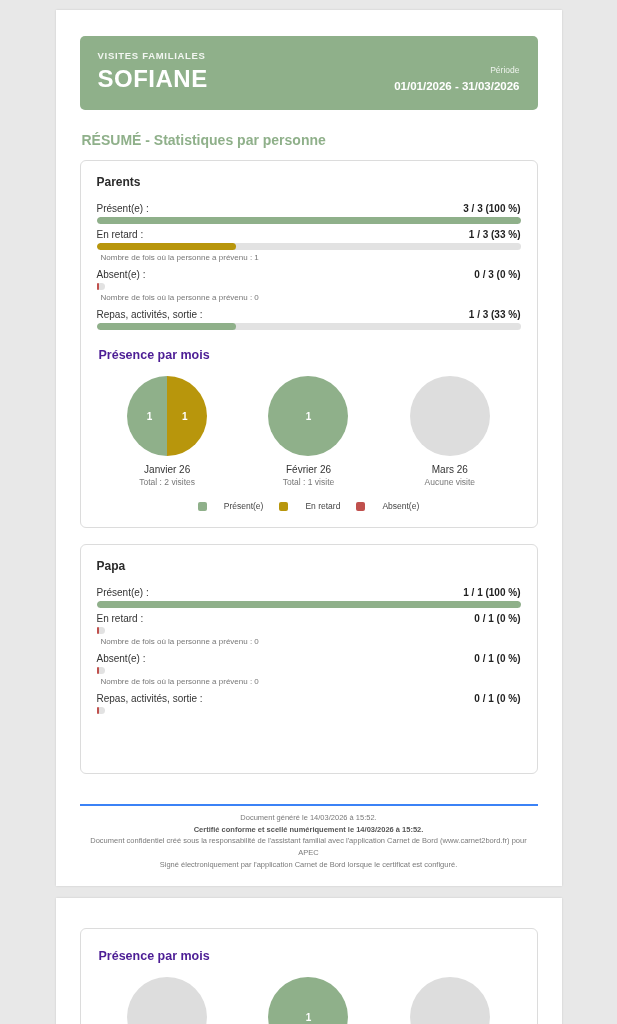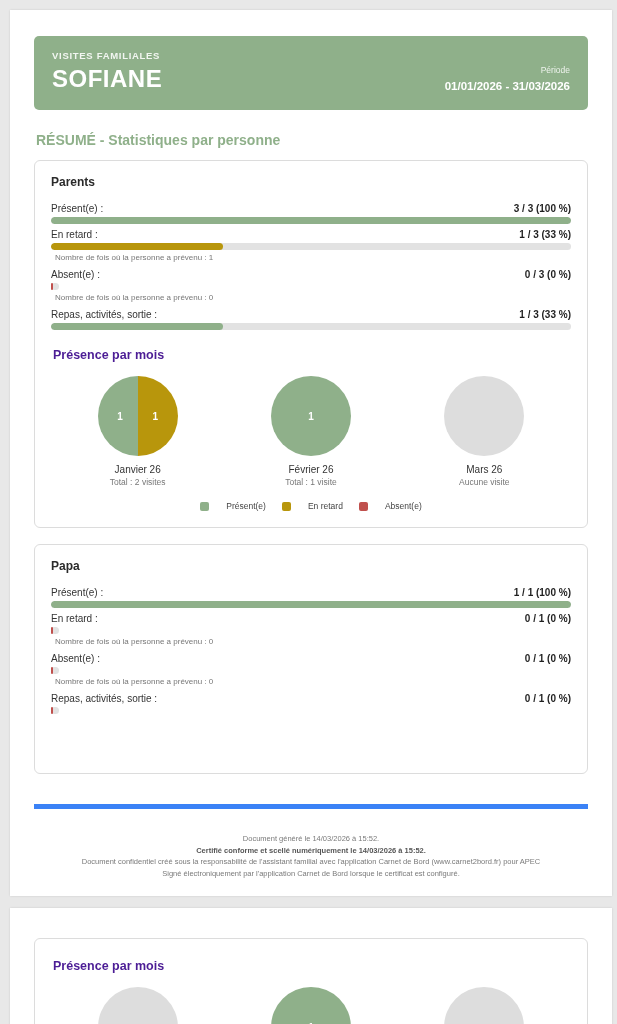--- a/index.html
+++ b/index.html
@@ -6,21 +6,21 @@
   html, body {
     width: 617px;
     background: #e8e8e8;
     font-family: "Liberation Sans", sans-serif;
     -webkit-font-smoothing: antialiased;
   }
   body { padding: 10px 10px 0 10px; }
 
   .page {
     background: #ffffff;
-    width: 602px;
+    width: 506px;
     margin: 0 auto 12px auto;
     padding: 26px 24px 16px 24px;
     box-shadow: 0 0 2px rgba(0,0,0,0.12);
   }
   .page-2 { padding-top: 30px; padding-bottom: 0; }
 
   
   .banner {
     background: #8fb08a;
     border-radius: 5px;
@@ -165,23 +165,23 @@
     font-size: 8.5px;
     color: #444444;
   }
   .legend-swatch {
     width: 9px; height: 9px; border-radius: 2px;
     display: inline-block;
   }
 
   
   .footer {
-    border-top: 5px solid #3b82f6;
+    border-top: 2px solid #3b82f6;
     margin-top: 30px;
-    padding-top: 24px;
+    padding-top: 6px;
     text-align: center;
     color: #7a7a7a;
   }
   .footer-line { font-size: 7.5px; line-height: 1.55; }
   .footer-line.bold { font-weight: bold; color: #555555; }
   .page-number {
     font-size: 8px;
     color: #666666;
     margin-top: 7px;
   }

